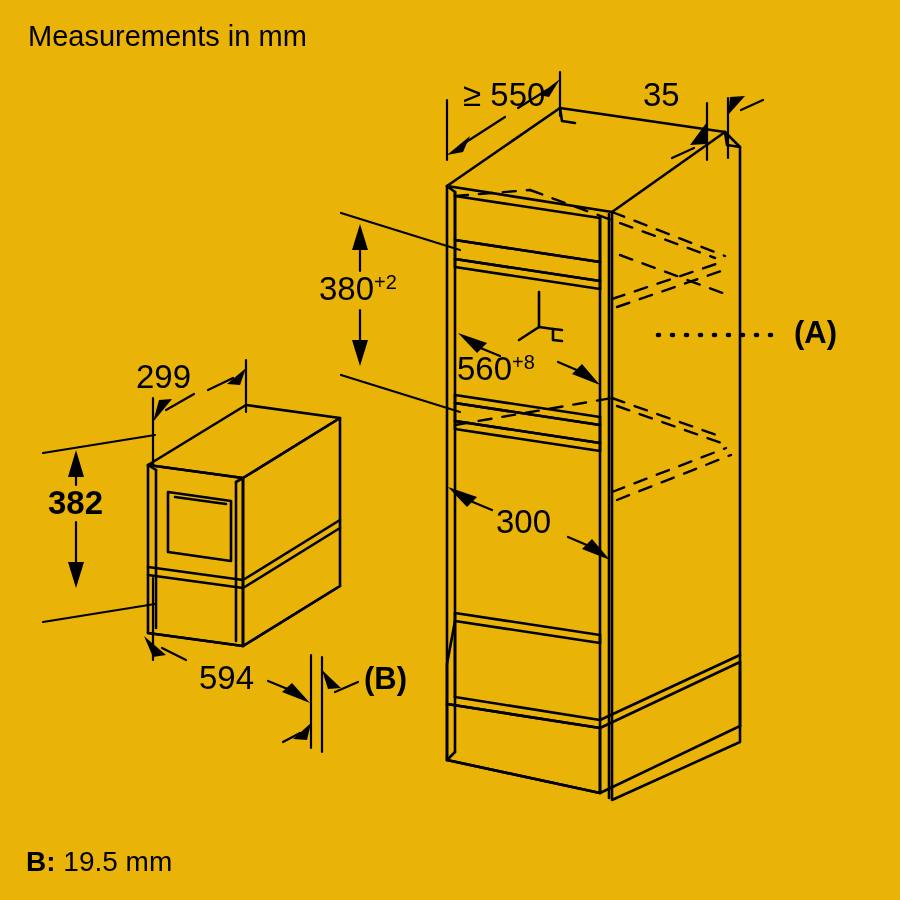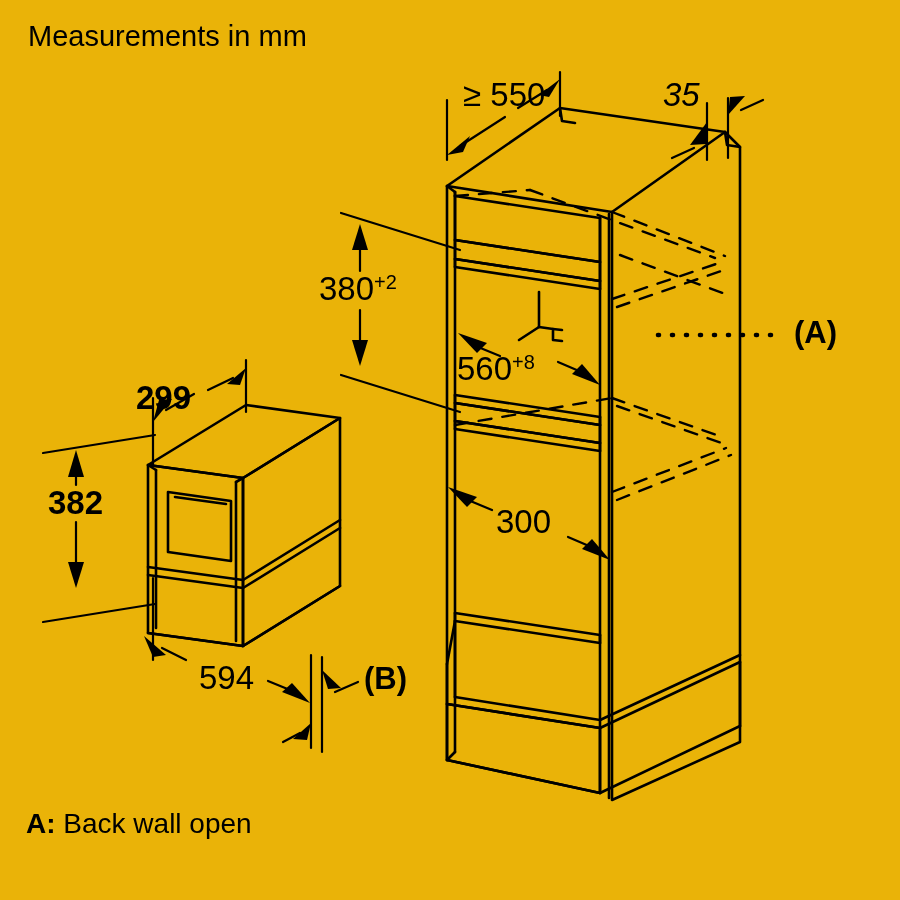--- a/index.html
+++ b/index.html
@@ -271,34 +271,34 @@
       </g>
 
       <g stroke-width="4.6" stroke-dasharray="1 13" stroke-linecap="round">
         <path d="M 658,335 L 782,335"></path>
       </g>
     </g>
   </svg>
 
   <div class="txt dim" style="left:418px; top:78px;margin-left:45px;">≥ 550</div>
 
-  <div class="txt dim" style="left:663px; top:78px;font-style:italic;">35</div>
+  <div class="txt dim" style="left:643px; top:78px;">35</div>
 
   <div class="txt dim" style="left:319px; top:272px;"><span>380</span><span class="dim-sup">+2</span></div>
 
   <div class="txt dim" style="left:457px; top:352px;"><span>560</span><span class="dim-sup">+8</span></div>
 
   <div class="txt dim" style="left:496px; top:505px;">300</div>
 
-  <div class="txt dim" style="left:136px; top:381px;font-weight:bold;">299</div>
+  <div class="txt dim" style="left:136px; top:360px;">299</div>
 
   <div class="txt dim" style="left:48px; top:486px;font-weight:bold;">382</div>
 
   <div class="txt dim" style="left:186px; top:661px;margin-left:13px;">594</div>
 
   <div class="txt ref" style="left:794px; top:317px;">(A)</div>
 
   <div class="txt ref" style="left:364px; top:663px;">(B)</div>
 
-  <div class="txt legend" style="left:26px; top:810px;"><b>A:</b> <span>Back wall open</span></div>
-
+
+  <div class="txt legend" style="left:26px; top:848px;"><b>B:</b> <span>19.5 mm</span></div>
 
 </div>
 
 </body></html>

